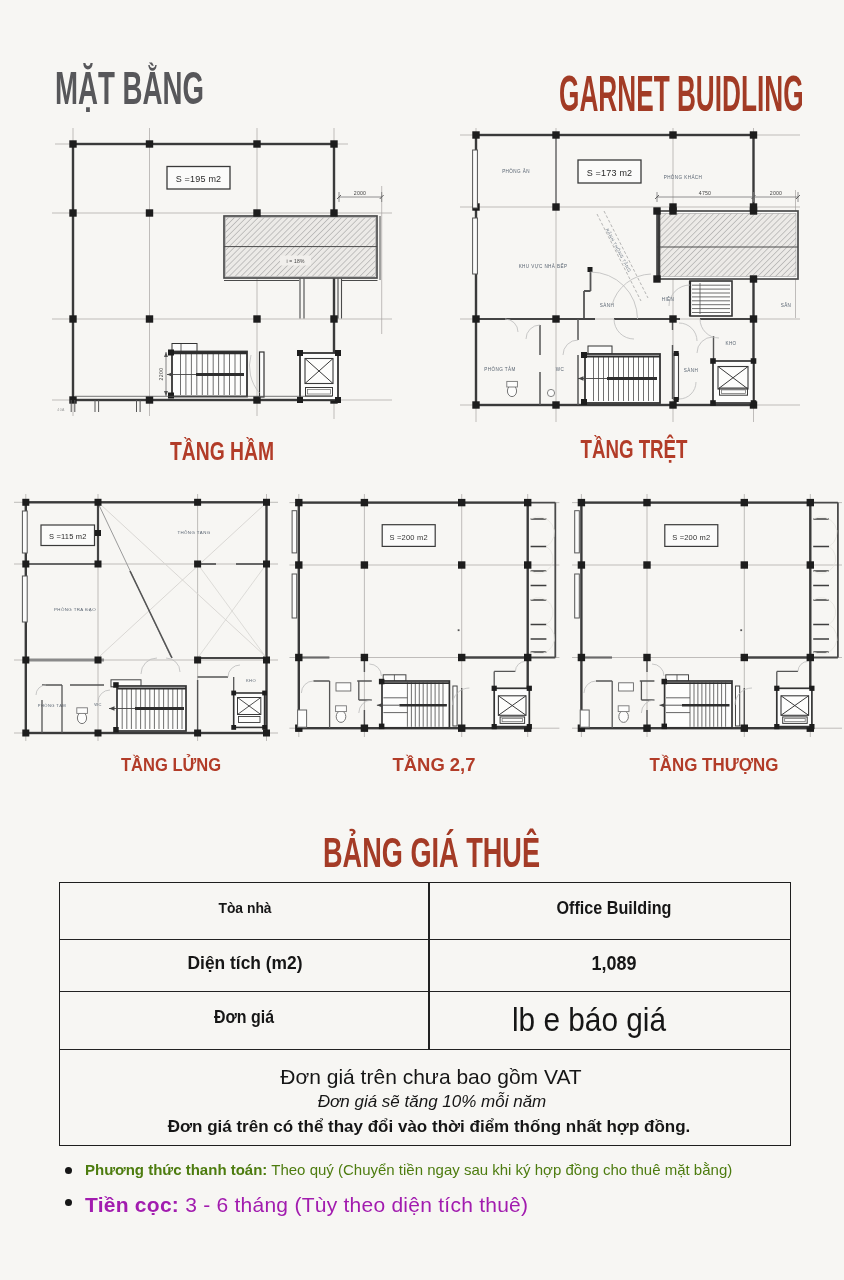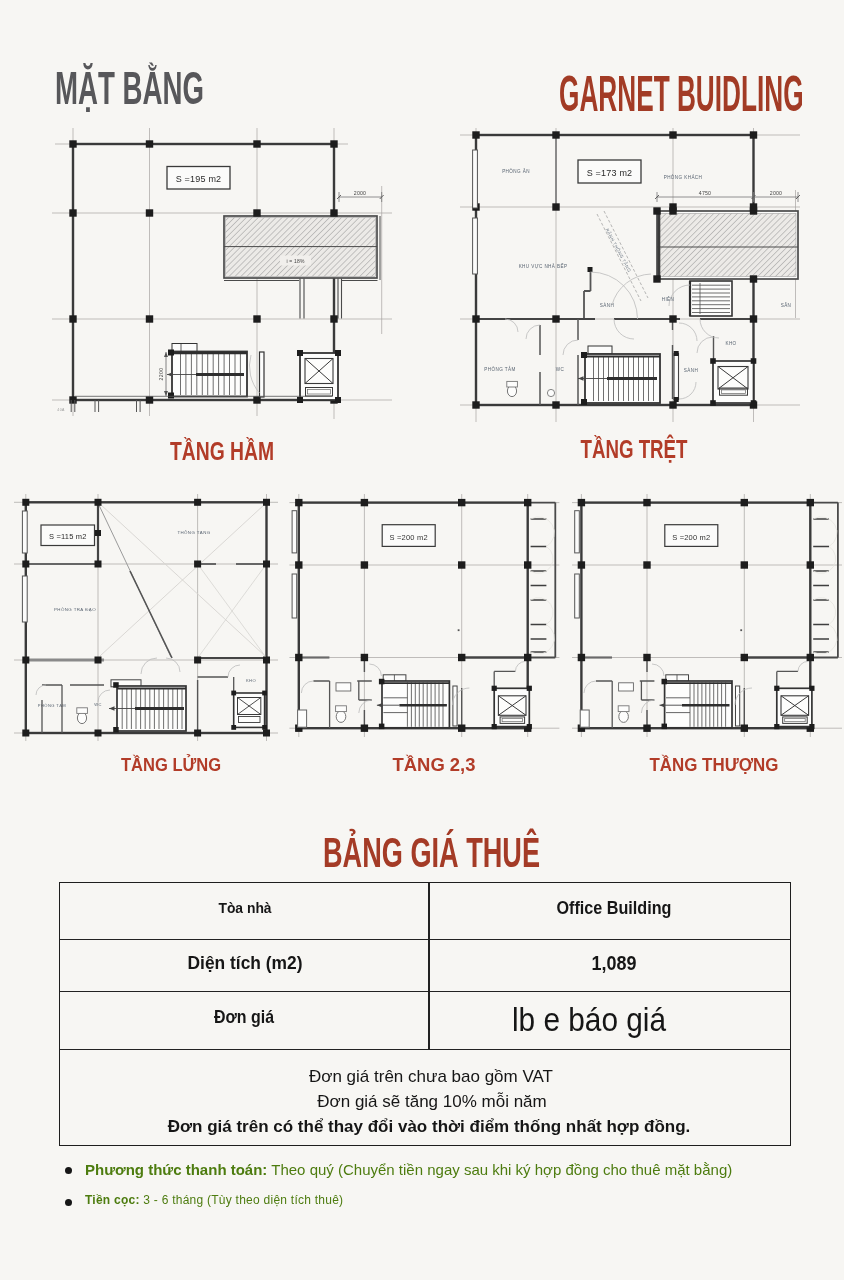--- a/index.html
+++ b/index.html
@@ -440,21 +440,21 @@
       <use href="#fp"></use>
     </g>
 </svg>
 
 <div class="abs flabel" id="fl1" style="left:222px;top:437px;font-size:25px;transform:translateX(-50%) scaleX(0.772);">TẦNG HẦM</div>
 
 <div class="abs flabel" id="fl2" style="left:634px;top:435px;font-size:25px;transform:translateX(-50%) scaleX(0.748);">TẦNG TRỆT</div>
 
 <div class="abs flabel" id="fl3" style="left:171px;top:754px;font-size:18.5px;transform:translateX(-50%) scaleX(0.894);">TẦNG LỬNG</div>
 
-<div class="abs flabel" id="fl4" style="left:433.5px;top:754px;font-size:18.5px;transform:translateX(-50%) scaleX(0.996);">TẦNG 2,3</div>
+<div class="abs flabel" id="fl4" style="left:433.5px;top:754px;font-size:18.5px;transform:translateX(-50%) scaleX(0.996);">TẦNG 2,7</div>
 
 <div class="abs flabel" id="fl5" style="left:713.5px;top:754px;font-size:18.5px;transform:translateX(-50%) scaleX(0.914);">TẦNG THƯỢNG</div>
 
 <div class="abs hdr" id="h3" style="left:323px;top:828px;font-size:43px;color:#a43b26;transform:scaleX(0.631);">BẢNG GIÁ THUÊ</div>
 
 <div class="abs" id="tbl" style="left:59px;top:882px;width:732px;height:264px;border:1.8px solid #1e1e1e;box-sizing:border-box;"></div>
 
 <div class="tline" style="left:428px;top:883px;width:1.5px;height:166px;"></div>
 
 <div class="tline" style="left:60px;top:938.5px;width:730px;height:1.5px;"></div>
@@ -468,25 +468,25 @@
 <div class="tcell" style="left:614px;top:908px;font-size:18px;transform:translate(-50%,-50%) scaleX(0.898);">Office Building</div>
 
 <div class="tcell" style="left:244.5px;top:963px;font-size:18px;transform:translate(-50%,-50%) scaleX(0.966);">Diện tích (m2)</div>
 
 <div class="tcell" style="left:614px;top:963px;font-size:20px;transform:translate(-50%,-50%) scaleX(0.898);">1,089</div>
 
 <div class="tcell" style="left:244px;top:1016.5px;font-size:18.5px;transform:translate(-50%,-50%) scaleX(0.861);">Đơn giá</div>
 
 <div class="tcell" style="left:589px;top:1020px;font-size:33px;font-weight:normal;transform:translate(-50%,-50%) scaleX(0.903);">lb e báo giá</div>
 
-<div class="tcell" style="left:431px;top:1077px;font-size:17px;font-weight:normal;">Đơn giá trên chưa bao gồm VAT</div>
-
-<div class="tcell" style="left:432px;top:1102px;font-size:17px;font-weight:normal;">Đơn giá sẽ tăng 10% mỗi năm</div>
+<div class="tcell" style="left:431px;top:1077px;font-size:21px;font-weight:normal;">Đơn giá trên chưa bao gồm VAT</div>
+
+<div class="tcell" style="left:432px;top:1102px;font-size:17px;font-weight:normal;font-style:italic;">Đơn giá sẽ tăng 10% mỗi năm</div>
 
 <div class="tcell" style="left:429px;top:1126.5px;font-size:17px;font-weight:bold;">Đơn giá trên có thể thay đổi vào thời điểm thống nhất hợp đồng.</div>
 
 <div class="abs" id="b1" style="left:85px;top:1161px;font-size:15px;color:#4d7c0f;white-space:nowrap;"><b>Phương thức thanh toán:</b> Theo quý (Chuyển tiền ngay sau khi ký hợp đồng cho thuê mặt bằng)</div>
 
 <div class="abs" style="left:65px;top:1167px;width:7px;height:7px;border-radius:50%;background:#161616;"></div>
 
-<div class="abs" id="b2" style="left:85px;top:1193px;font-size:12px;letter-spacing:0.25px;color:#4d7c0f;white-space:nowrap;"><b>Tiền cọc:</b> 3 - 6 tháng (Tùy theo diện tích thuê)</div>
+<div class="abs" id="b2" style="left:85px;top:1193px;font-size:21px;letter-spacing:0.25px;color:#a21caf;white-space:nowrap;"><b>Tiền cọc:</b> 3 - 6 tháng (Tùy theo diện tích thuê)</div>
 
 <div class="abs" style="left:65px;top:1199px;width:7px;height:7px;border-radius:50%;background:#161616;"></div>
 
 </body></html>

